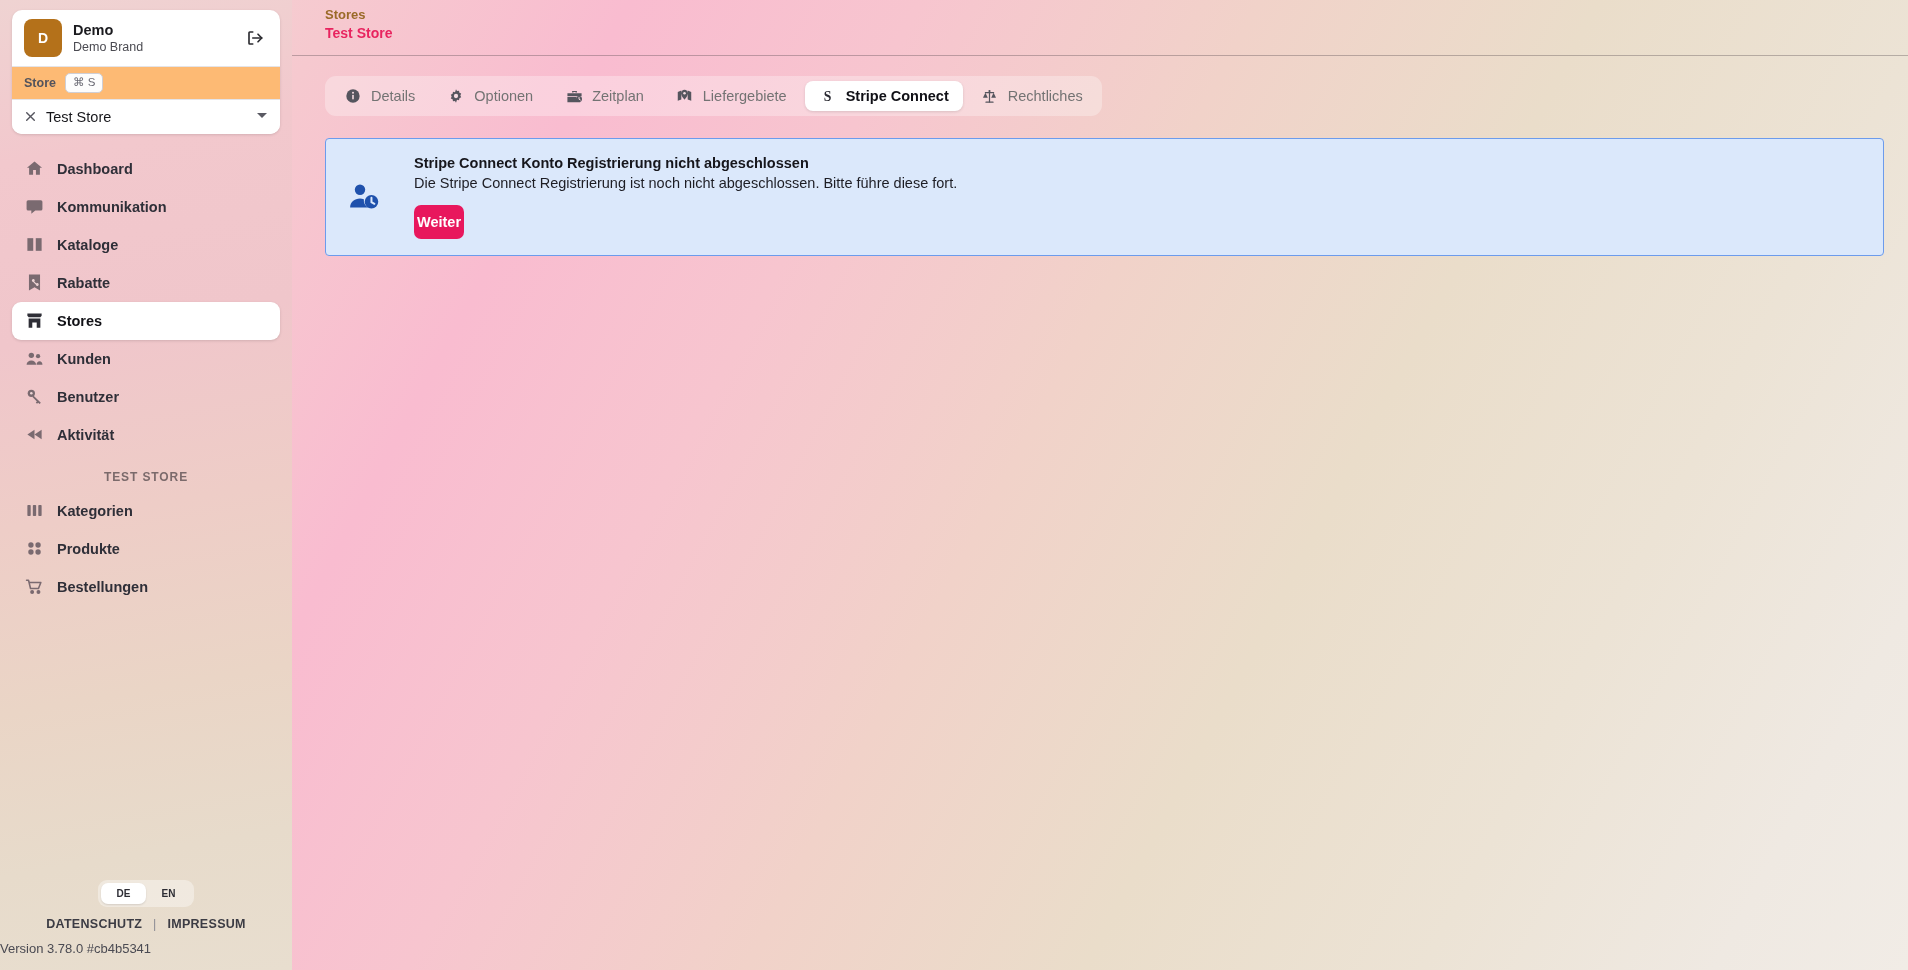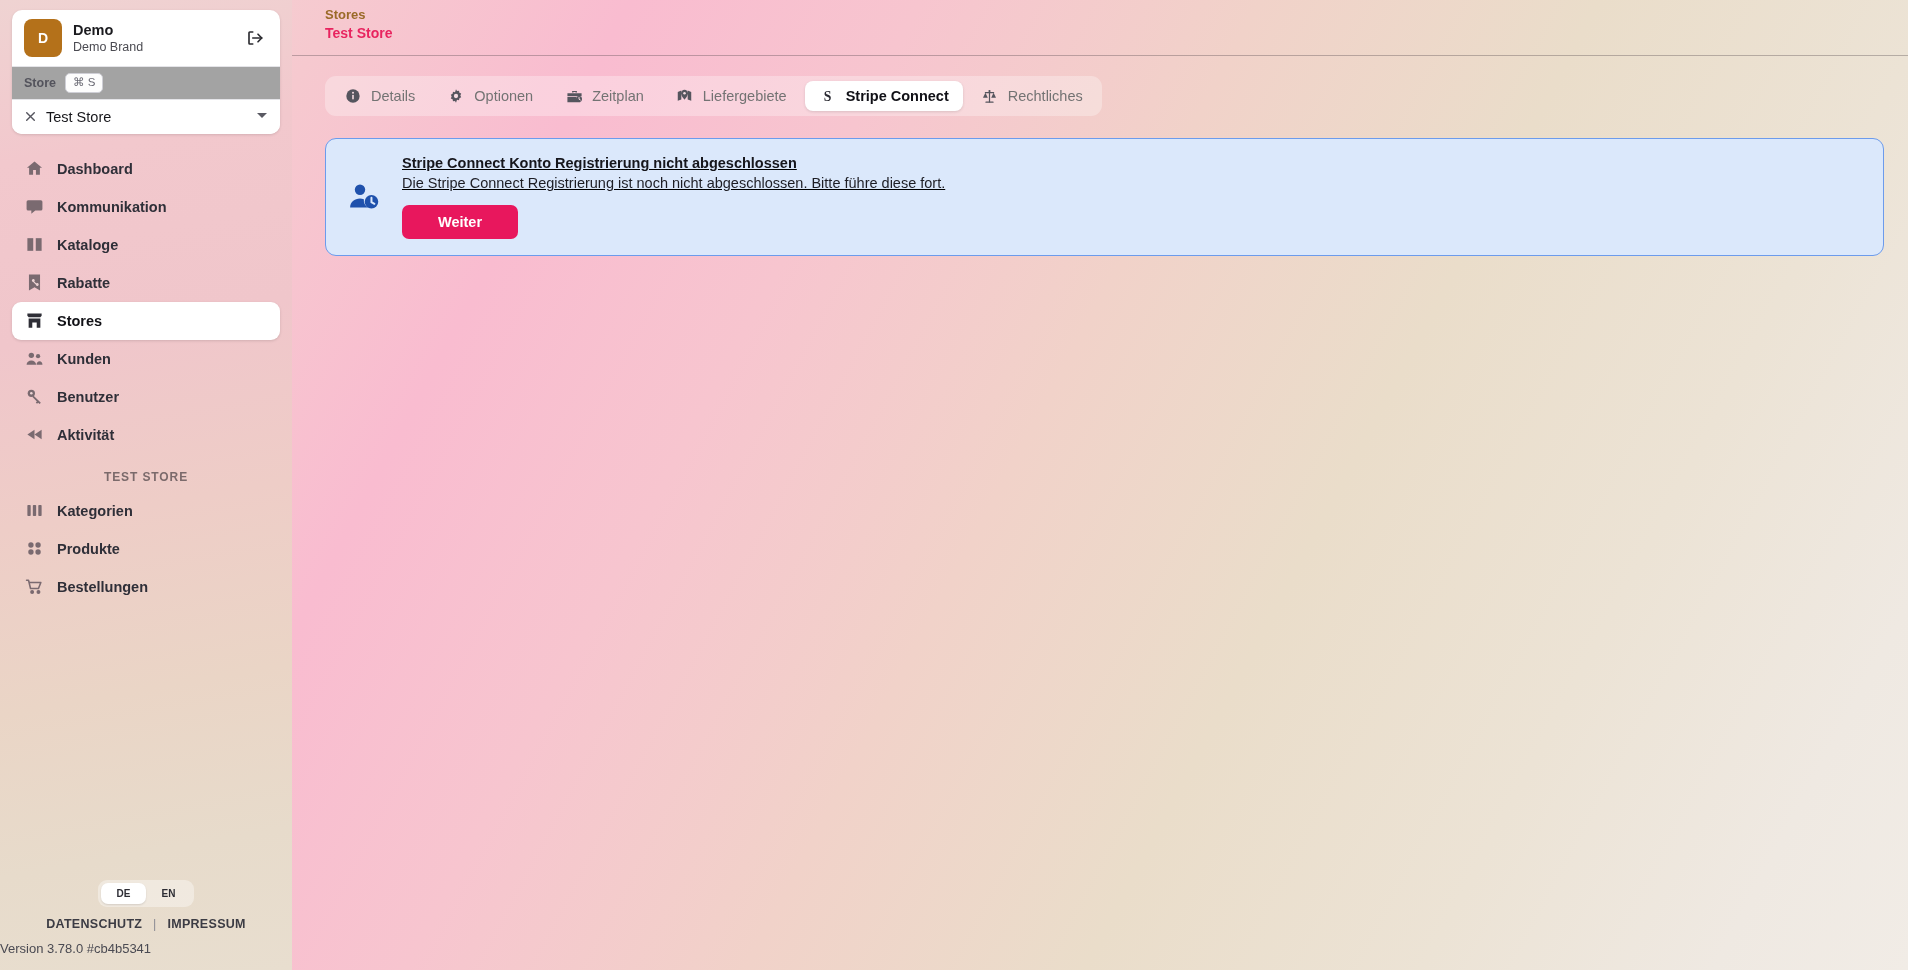--- a/index.html
+++ b/index.html
@@ -68,21 +68,21 @@
   .brand-sub { font-size: 12.5px; color: #4b4b52; margin-top: 1px; }
   .logout-btn {
     width: 26px; height: 26px;
     display: flex; align-items: center; justify-content: center;
     cursor: pointer;
     color: #2b2b30;
   }
   .brand-store-row {
     border-top: 1px solid #e4e4e8;
     border-bottom: 1px solid #e4e4e8;
-    background: #a3a3a3;
+    background: #fdba74;
     display: flex; align-items: center;
     gap: 9px;
     padding: 6px 12px;
   }
   .store-label { font-size: 12.5px; font-weight: 700; color: #53535c; }
   .kbd {
     border: 1px solid #cfcfd6;
     border-radius: 5px;
     background: #fdfdfd;
     font-size: 11.5px;
@@ -218,44 +218,43 @@
     font-weight: 700;
     color: #101016;
     box-shadow: 0 1px 3px rgba(0,0,0,0.12);
   }
   .tab.active .tico { color: #2b2b33; }
 
   .alert {
     margin-top: 22px;
     background: #dbe8fb;
     border: 1px solid #6c9bec;
-    border-radius: 11px;
+    border-radius: 4px;
     display: flex;
-    gap: 20px;
+    gap: 32px;
     padding: 16px 18px 16px 22px;
-    text-decoration: underline;
   }
   .alert-icon { flex: 0 0 34px; display: flex; align-items: center; color: #1f51ac; }
   .alert-body { flex: 1 1 auto; }
   .alert-title {
     font-size: 14.5px; font-weight: 700; color: #16161c;
     margin-bottom: 4px;
   }
   .alert-desc { font-size: 14.5px; color: #1d1d24; }
   .alert-btn {
     margin-top: 14px;
     display: inline-flex;
     align-items: center; justify-content: center;
     background: #e8175d;
     color: #fff;
     font-size: 14.5px;
     font-weight: 700;
     border: none;
     border-radius: 7px;
-    padding: 9px 36px;
+    padding: 9px 3px;
     cursor: pointer;
     font-family: "Liberation Sans", sans-serif;
   }
 </style>
 </head>
 <body>
 
 <div id="app">
 
   <aside class="sidebar">

